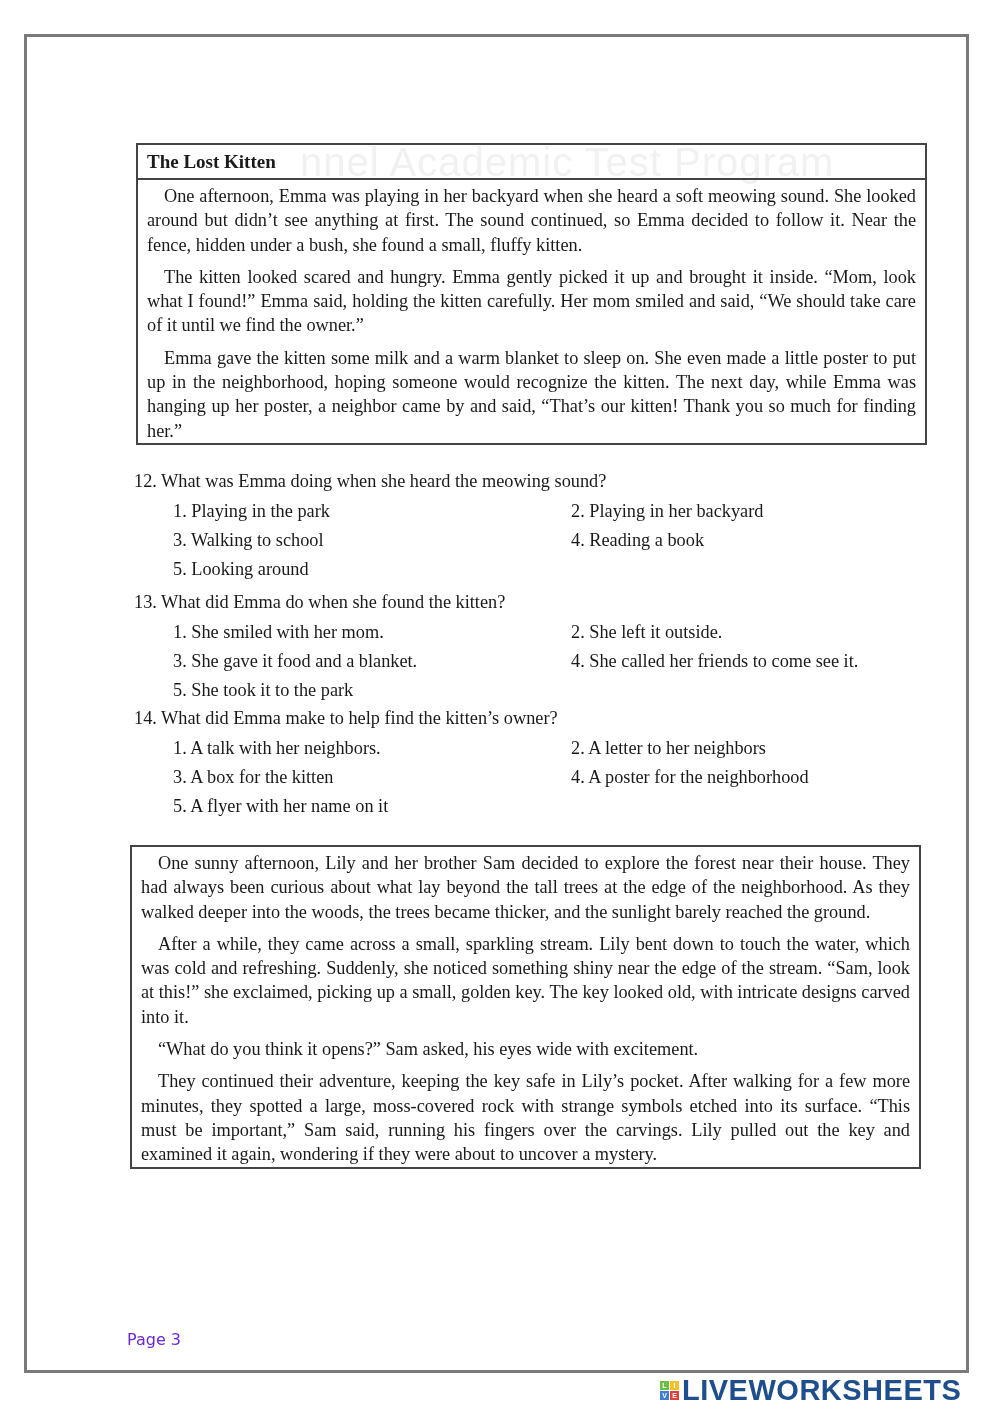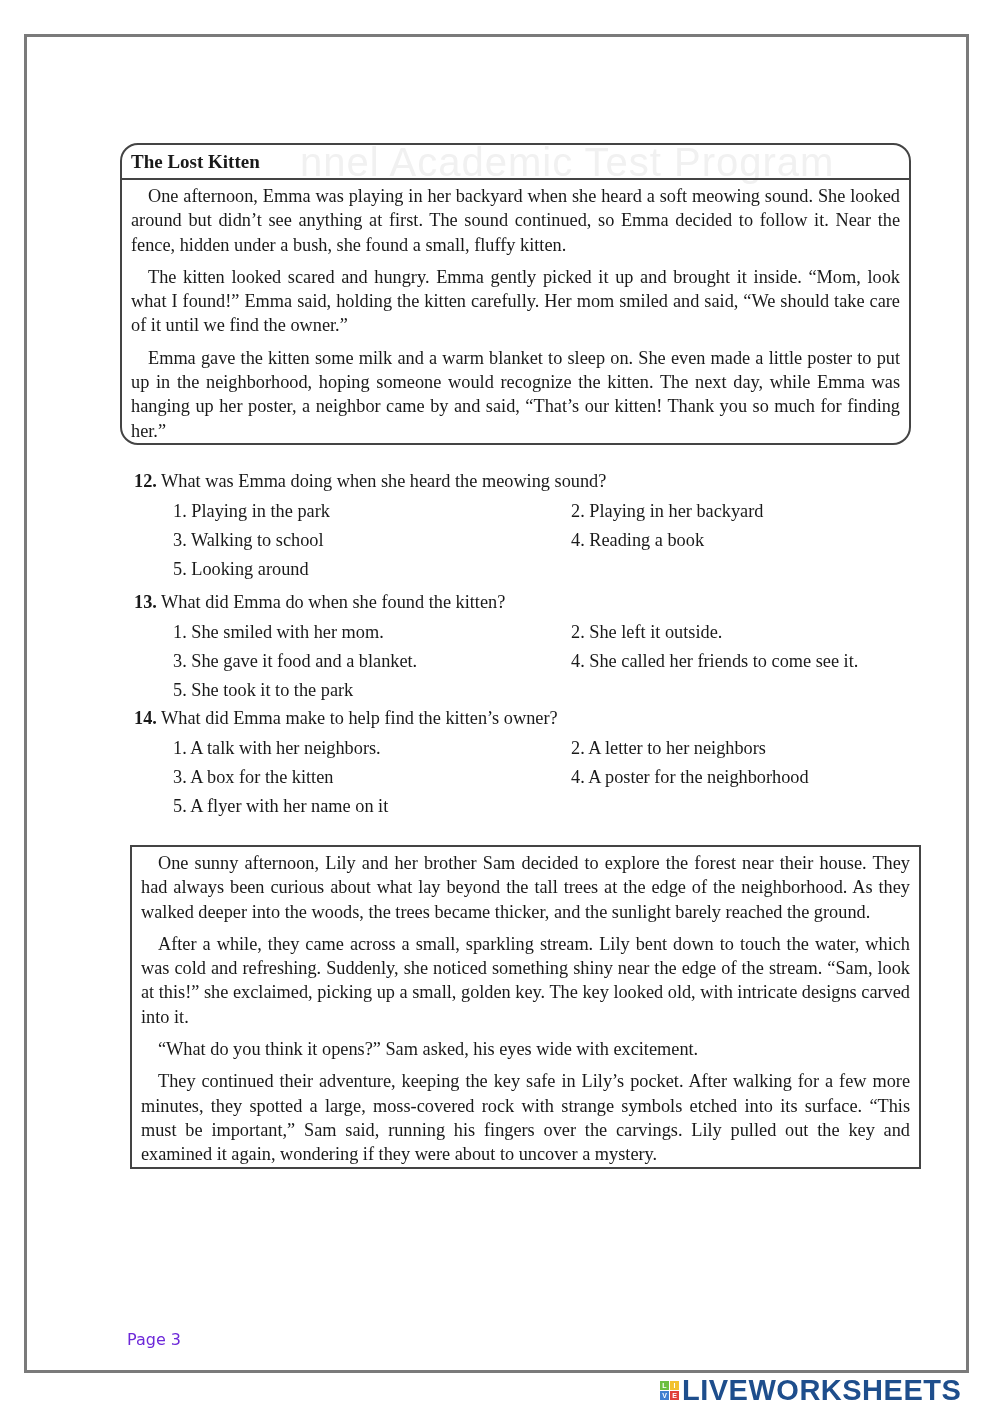--- a/index.html
+++ b/index.html
@@ -14,26 +14,26 @@
                font-family: "Liberation Sans", sans-serif; z-index: 0; }
 
   .passage { position: absolute; border: 2px solid #444; background: transparent; z-index: 1; }
   .passage-title { font-weight: bold; font-size: 19px; padding: 4px 9px 3px 9px;
                    border-bottom: 2px solid #444; height: 26px; box-sizing: content-box; line-height: 26px; }
   .passage-body { padding: 4px 9px 0 9px; }
   .passage-body p { margin: 0 0 8px 0; font-size: 18.3px; line-height: 24.3px;
                     text-align: justify; text-indent: 17px; }
   .passage-body p:last-child { margin-bottom: 0; }
 
-  #passage-kitten { left: 120px; top: 143px; width: 787px; border-radius: 18px; }
+  #passage-kitten { left: 136px; top: 143px; width: 787px; }
   #passage-forest { left: 130px; top: 845px; width: 787px; }
 
   .question { position: absolute; left: 134px; width: 780px; z-index: 1; }
   .q-stem { font-size: 18.3px; line-height: 24px; }
-  .q-num { font-weight: bold; }
+  .q-num { font-weight: normal; }
   .q-options { display: grid; grid-template-columns: 398px 380px; margin-left: 39px;
                row-gap: 5px; margin-top: 6px; }
   .q-option { font-size: 18.3px; line-height: 24px; cursor: pointer; }
 
   #q12 { top: 469px; }
   #q13 { top: 590px; }
   #q14 { top: 706px; }
 
   .page-number { position: absolute; left: 127px; top: 1330px; font-size: 16px;
                  font-family: "DejaVu Sans", sans-serif; color: #6d28d9; }

